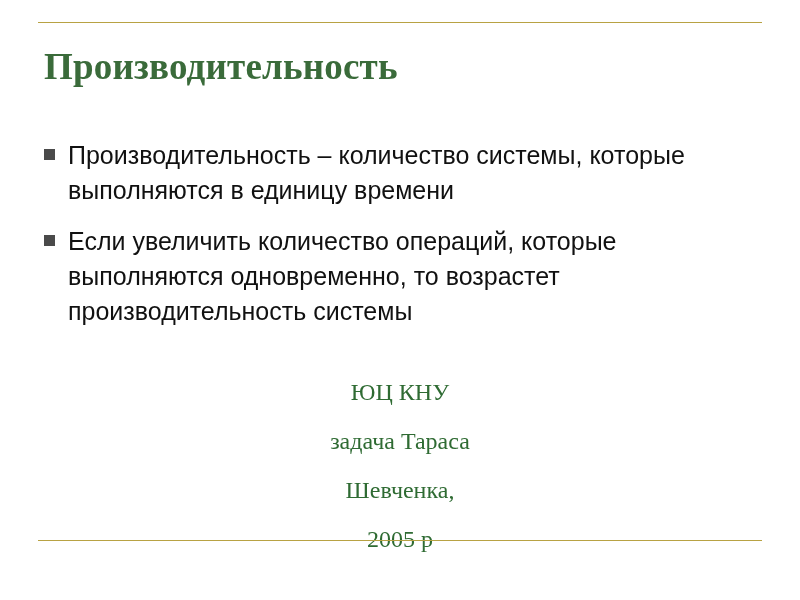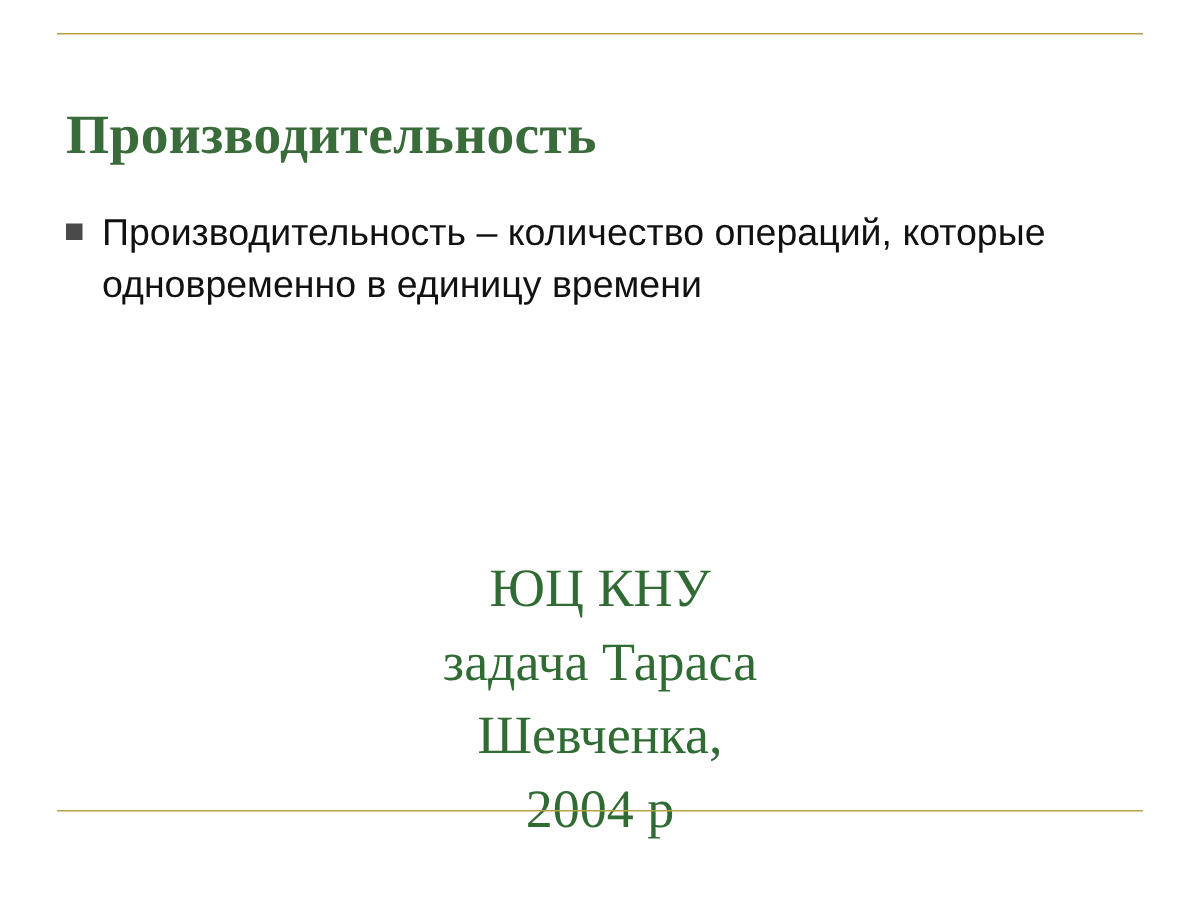--- a/index.html
+++ b/index.html
@@ -33,21 +33,21 @@
     position: absolute;
     left: 38px;
     top: 540px;
     width: 724px;
     height: 0;
     border-top: 1px solid #b8a243;
   }
   .title {
     position: absolute;
     left: 44px;
-    top: 44px;
+    top: 20px;
     width: 710px;
     font-family: "Liberation Serif", serif;
     font-size: 37px;
     line-height: 44px;
     color: #3a6b3a;
     letter-spacing: 0.2px;
     white-space: nowrap;
   }
   .bullets {
     position: absolute;
@@ -77,21 +77,21 @@
     color: #111111;
   }
   
   .watermark {
     position: absolute;
     left: 0;
     top: 368px;
     width: 800px;
     text-align: center;
     font-family: "Liberation Serif", serif;
-    font-size: 36px;
+    font-size: 24px;
     line-height: 49px;
     color: #2f6b33;
     pointer-events: none;
   }
   .watermark div {
     white-space: nowrap;
   }
 </style>
 </head>
 <body>
@@ -99,29 +99,33 @@
 <div class="slide">
 
   <div class="top-rule"></div>
 
   <h1 class="title">Производительность</h1>
 
   <div class="bullets">
 
     <div class="bullet">
       <span class="bullet-marker"></span>
-      <span class="bullet-text">Производительность – количество операций, которые одновременно в единицу времени</span>
+      <span class="bullet-text">Производительность – количество системы, которые выполняются в единицу времени</span>
     </div>
 
 
+    <div class="bullet">
+      <span class="bullet-marker"></span>
+      <span class="bullet-text">Если увеличить количество операций, которые выполняются одновременно, то возрастет производительность системы</span>
+    </div>
 
   </div>
 
   <div class="watermark">
     <div>ЮЦ КНУ</div>
     <div>задача Тараса</div>
     <div>Шевченка,</div>
-    <div>2004 р</div>
+    <div>2005 р</div>
   </div>
 
   <div class="bottom-rule"></div>
 
 </div>
 
 </body></html>

